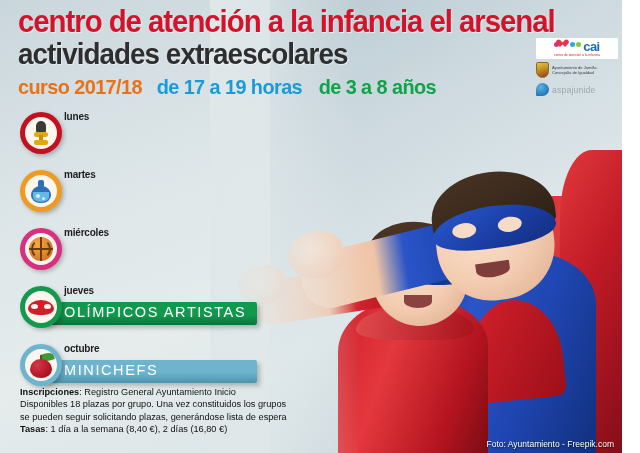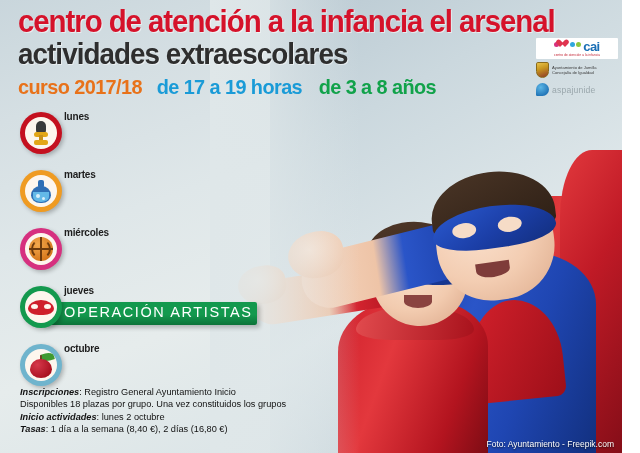--- a/index.html
+++ b/index.html
@@ -240,21 +240,21 @@
   .ic-apple .leaf { position:absolute; left:12px; top:0px; width:13px; height:8px;
     background:#3f9a31; border-radius:0 60% 0 60%; transform:rotate(-16deg);}
   .ic-apple .stem { position:absolute; left:11px; top:2px; width:2px; height:7px; background:#6b4420; border-radius:1px;}
 
   
   .info {
     position:absolute; left:20px; top:386px; width:400px; z-index:8;
     font-size:9.2px; line-height:1.34; color:#111;
     font-family:"Liberation Sans", sans-serif;
   }
-  .info b { font-style:italic; }
+  .info b { }
   .credit {
     position:absolute; right:8px; bottom:4px; z-index:9;
     font-size:8.5px; color:#ffffff;
     text-shadow: 0 1px 2px rgba(0,0,0,.75);
   }
 
   
   .logos { position:absolute; right:4px; top:38px; width:82px; z-index:9; }
   .logo-cai {
     background:#fff; padding:2px 3px; border-radius:1px;
@@ -362,51 +362,52 @@
               <i class="l1"></i>
               <i class="l2"></i>
               <i class="l3"></i>
             </span>
           </div>
         </div>
         <div class="day">miércoles</div>
       </div>
       <div class="row">
         <div class="bar" style="background:linear-gradient(180deg,#13994e 0%,#13994e 55%,#0c7339 100%)">
-          <div class="bar-label">OPERACIÓN ARTISTAS</div>
+          <div class="bar-label">OLÍMPICOS ARTISTAS</div>
         </div>
         <div class="disc" style="background:#13994e">
           <div class="disc-inner">
             <span class="ic-mask"></span>
           </div>
         </div>
         <div class="day">jueves</div>
       </div>
       <div class="row">
+        <div class="bar" style="background:linear-gradient(180deg,#6fb4cd 0%,#6fb4cd 55%,#4d93ad 100%)">
+          <div class="bar-label">MINICHEFS</div>
+        </div>
         <div class="disc" style="background:#6fb4cd">
           <div class="disc-inner">
             <span class="ic-apple">
               <i class="leaf"></i>
               <i class="stem"></i>
               <i class="body"></i>
             </span>
           </div>
         </div>
         <div class="day">octubre</div>
       </div>
     </div>
 
   <div class="info">
     <div>
       <b>Inscripciones</b><span>: Registro General Ayuntamiento Inicio</span>
     </div>
     <div>Disponibles 18 plazas por grupo. Una vez constituidos los grupos</div>
-    <div>
-      <b>Inicio actividades</b><span>: lunes 2 octubre</span>
-    </div>
+    <div>se pueden seguir solicitando plazas, generándose lista de espera</div>
     <div>
       <b>Tasas</b><span>: 1 día a la semana (8,40 €), 2 días (16,80 €)</span>
     </div>
 
   </div>
 
   <div class="credit">Foto: Ayuntamiento - Freepik.com</div>
 
   <div class="logos">
     <div class="logo-cai">

